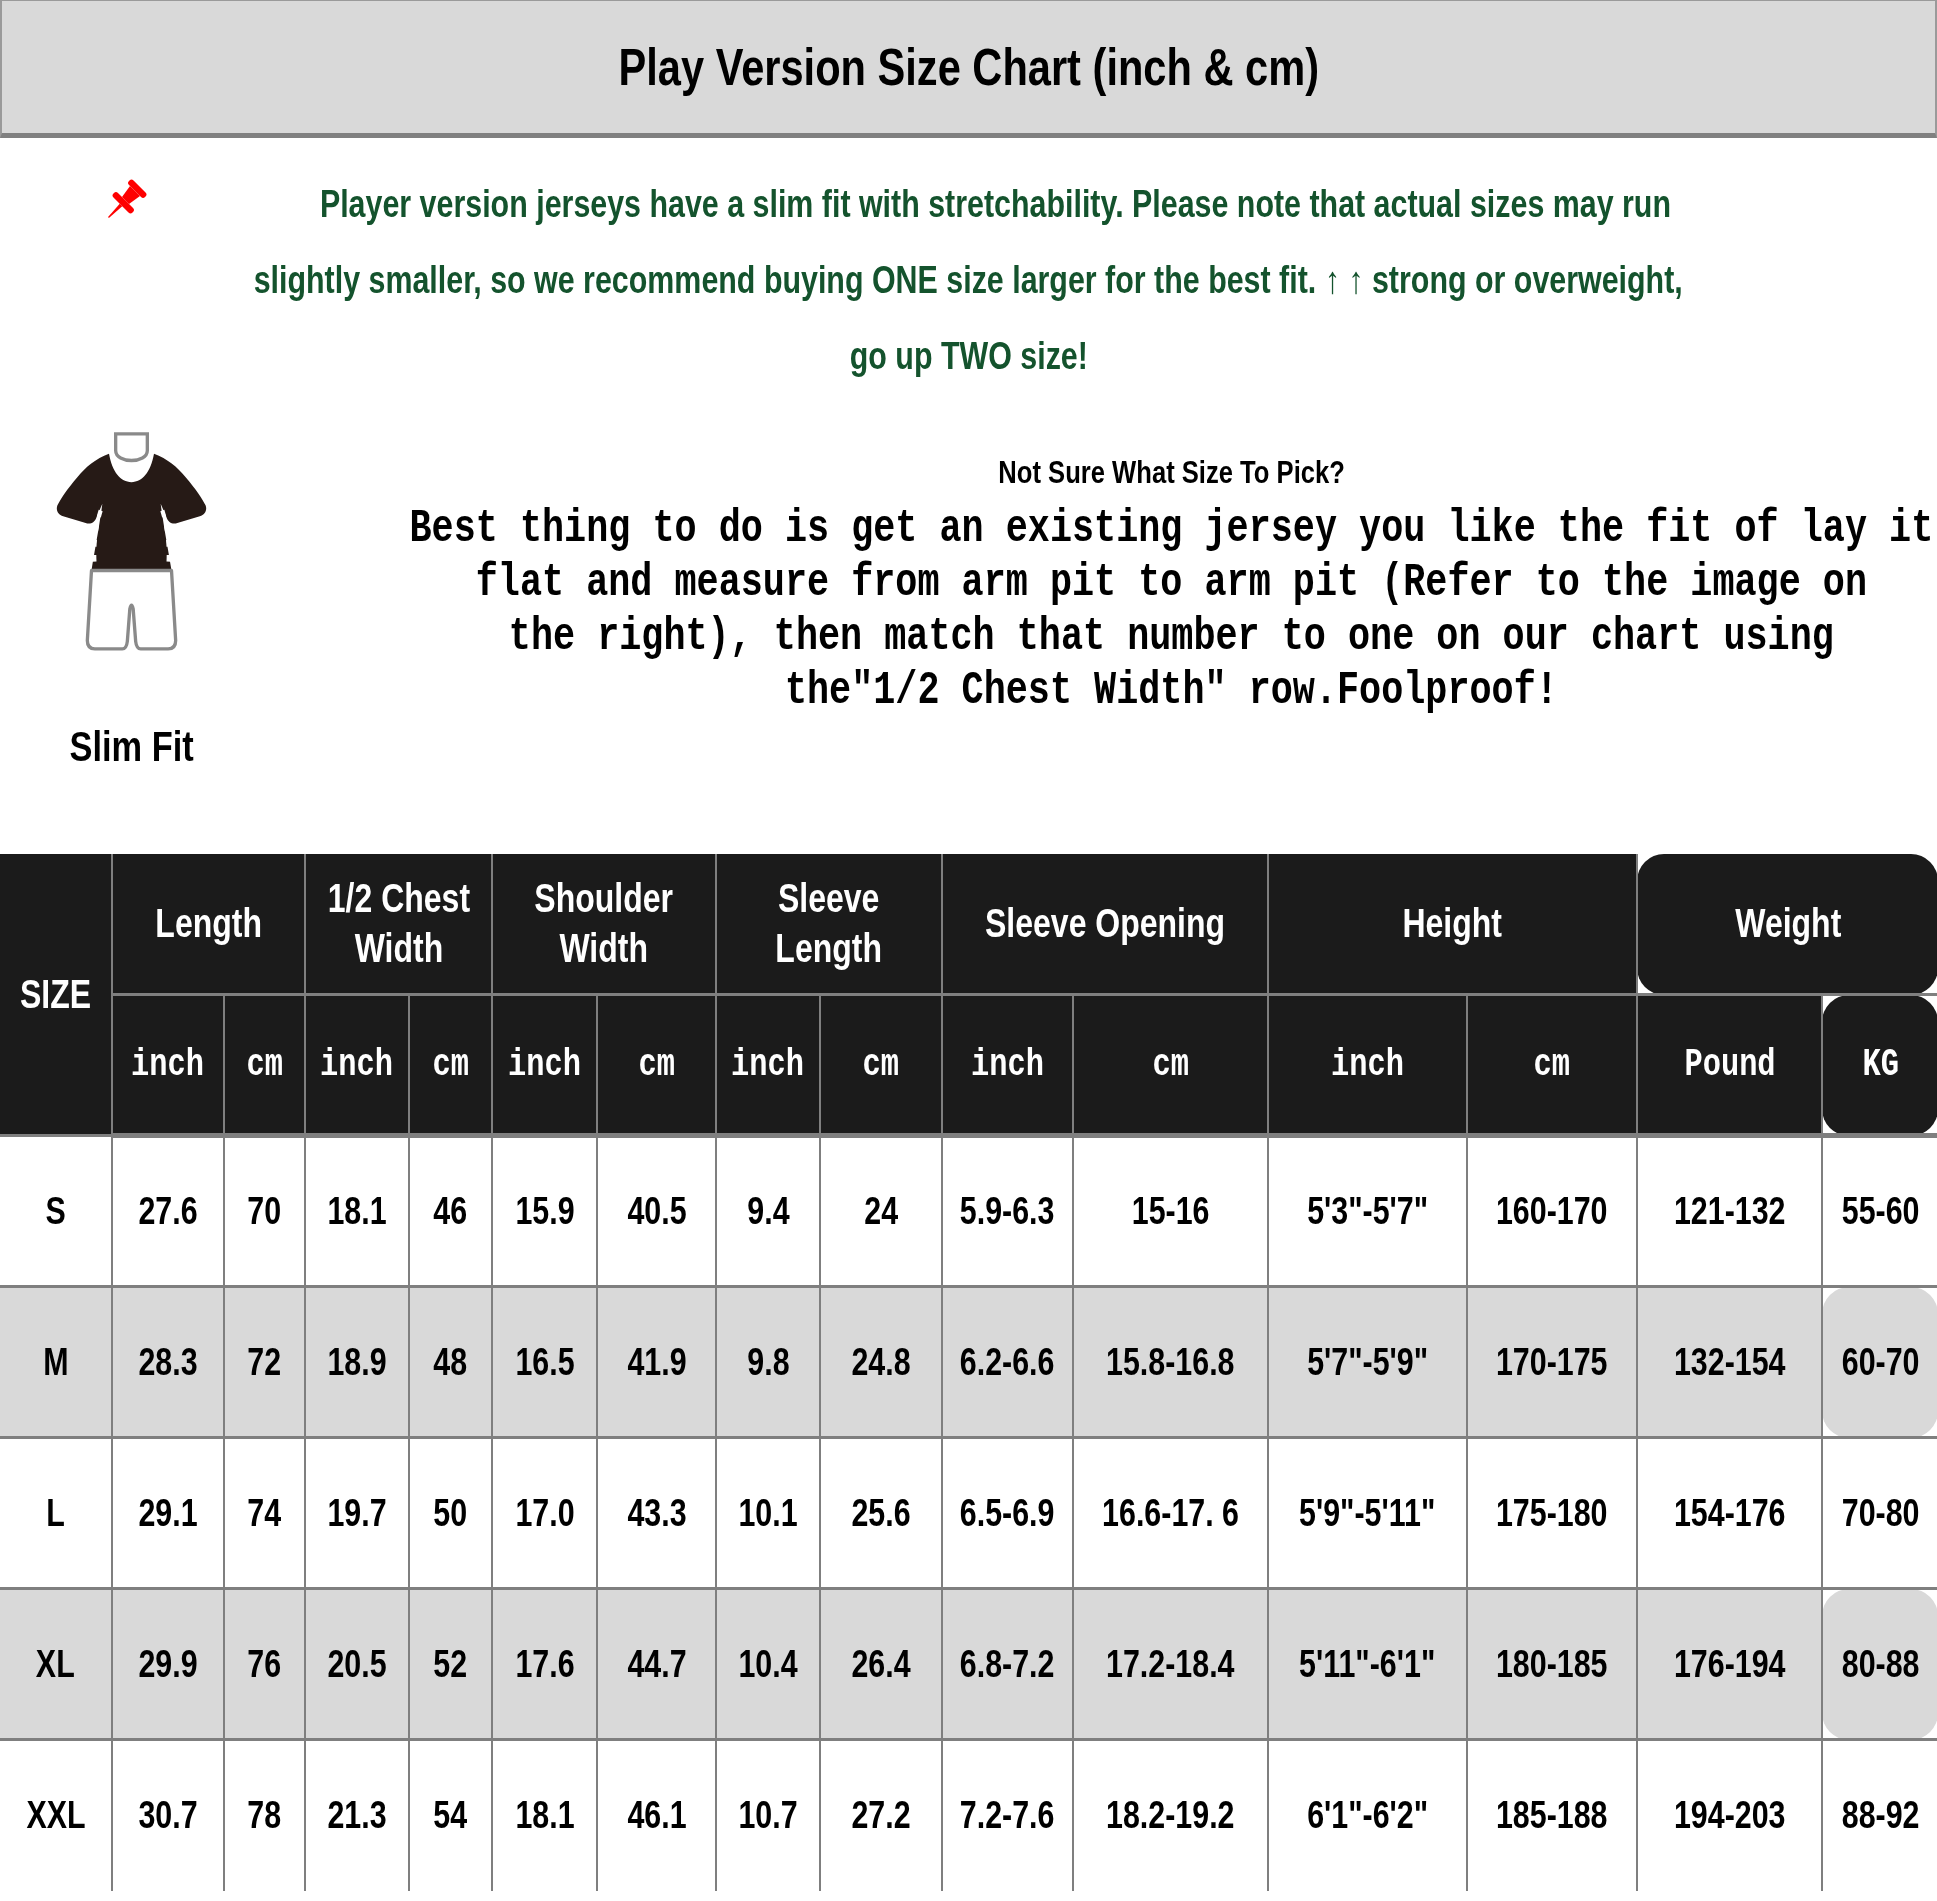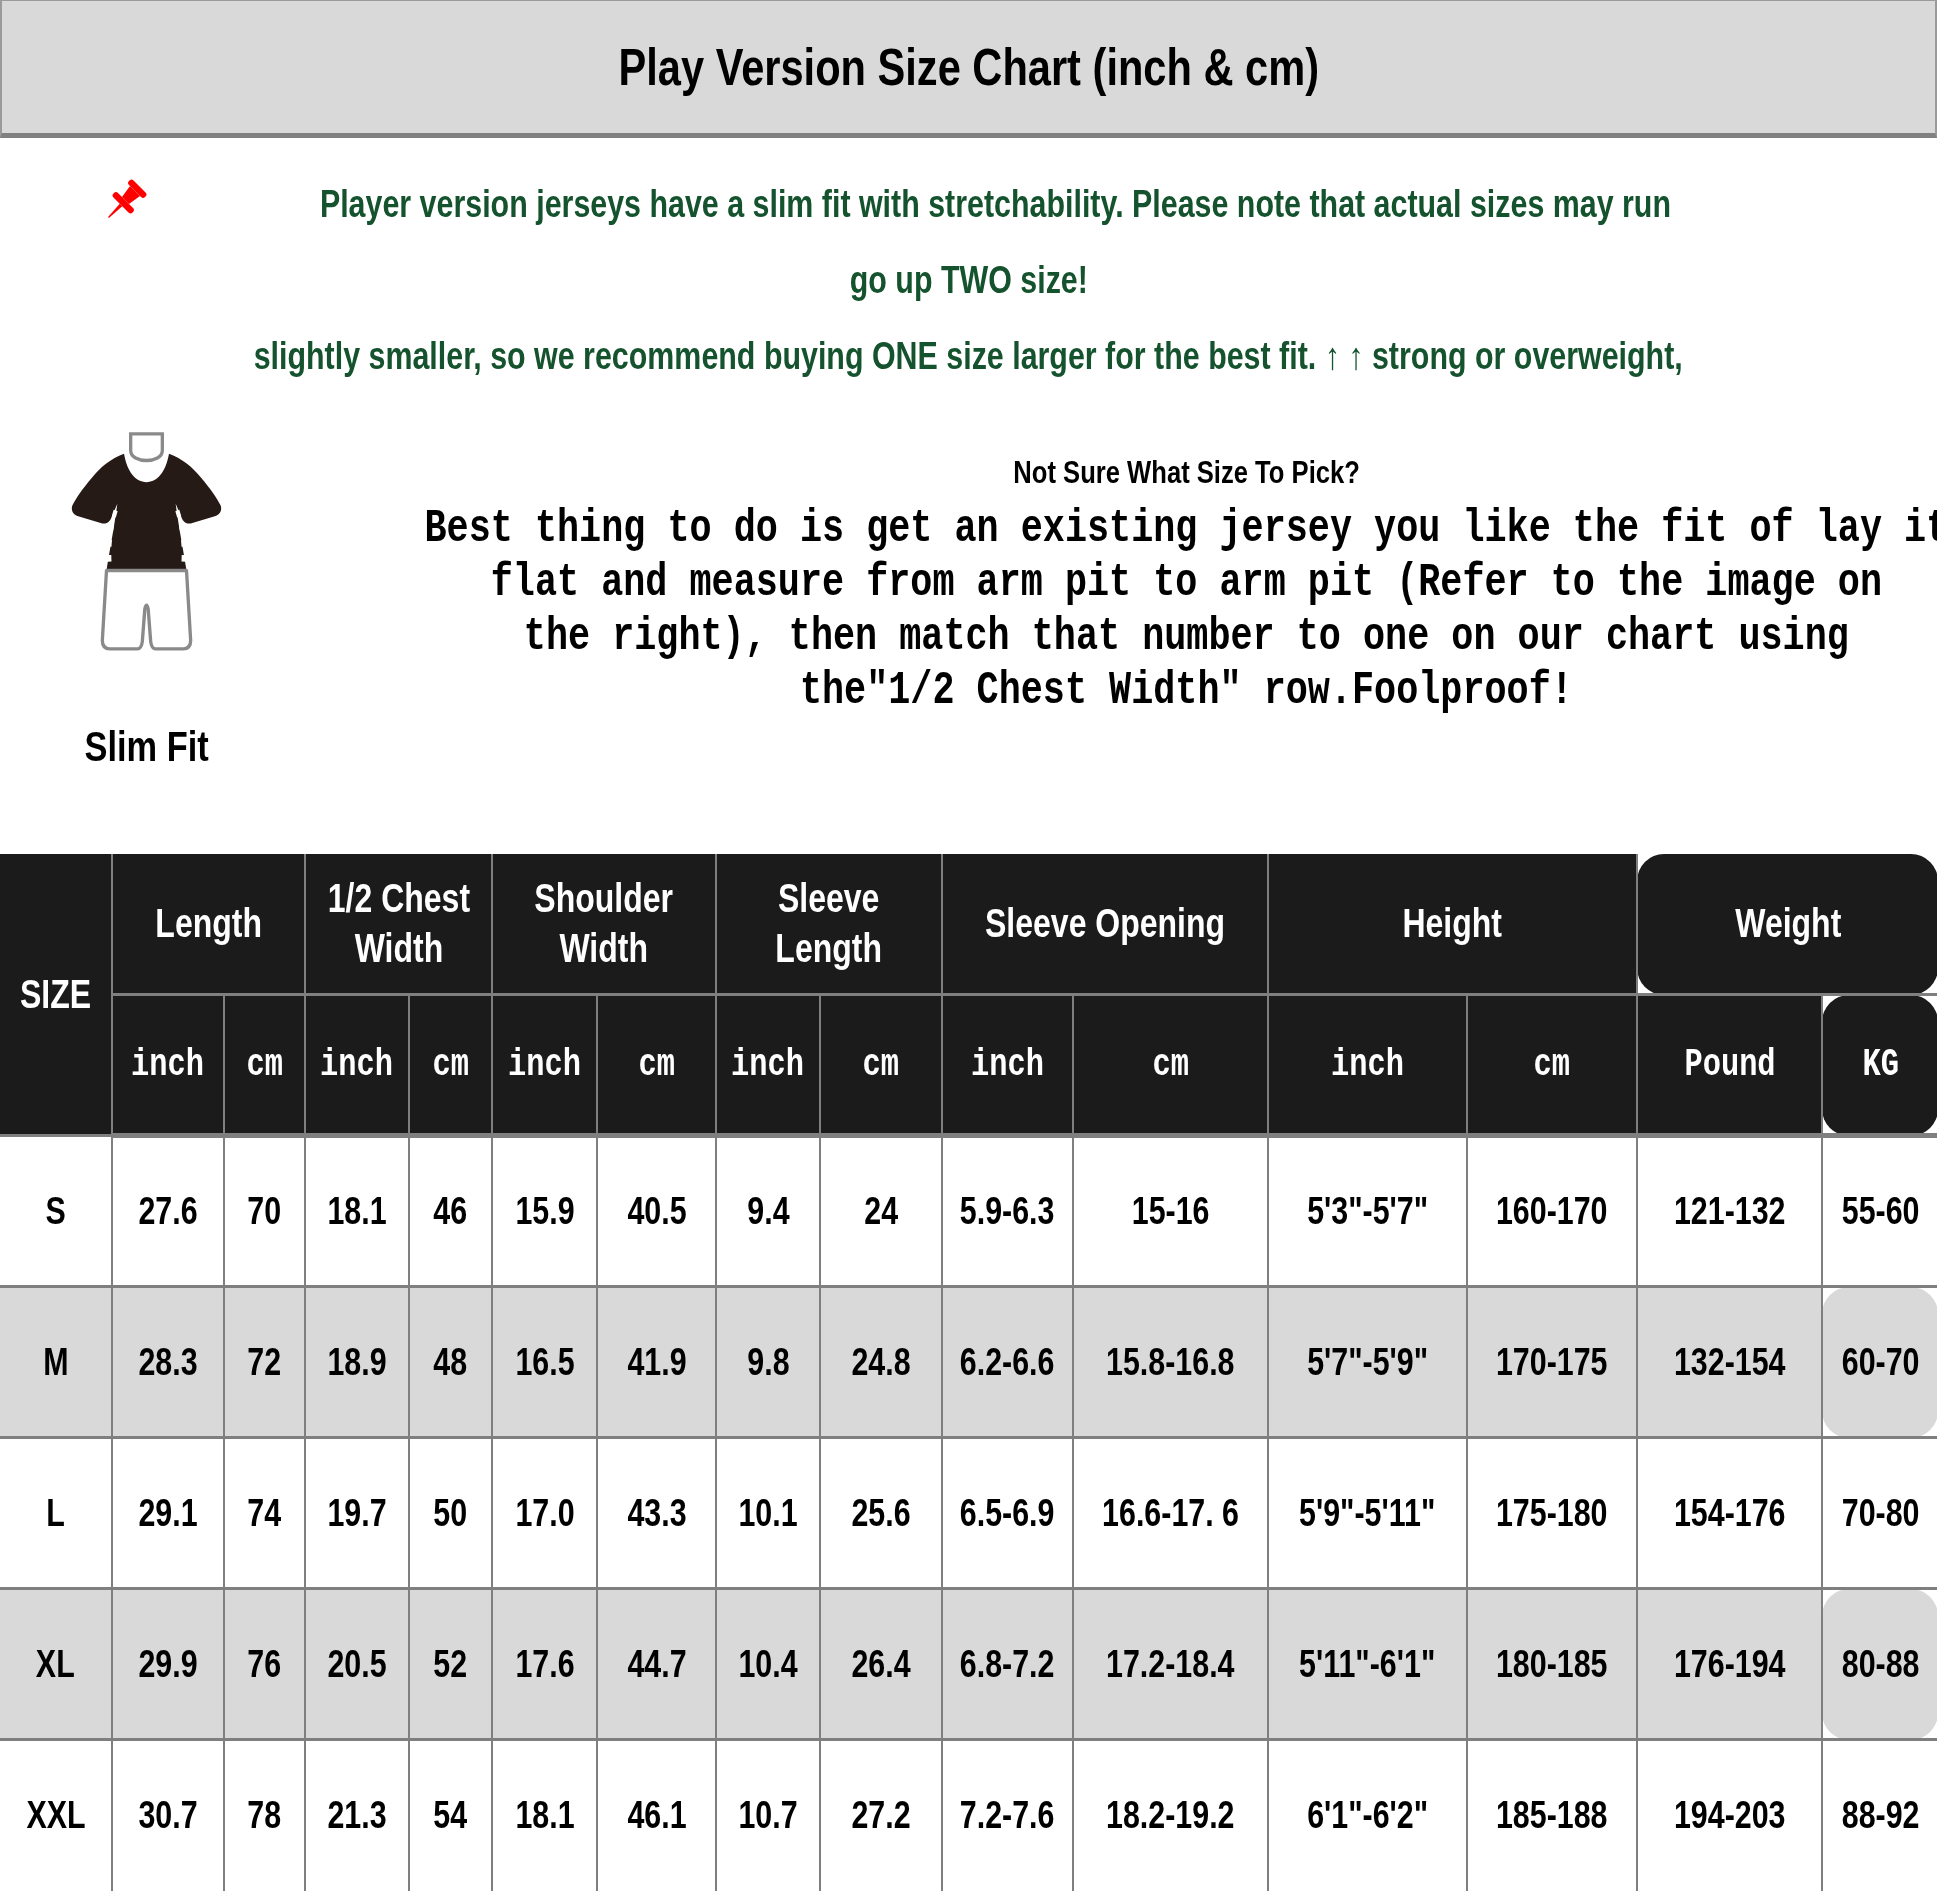--- a/index.html
+++ b/index.html
@@ -19,21 +19,21 @@
     text-align:center;line-height:132px;font-size:52px;
   }
 
   
   .warning{margin-top:28px;text-align:center;color:#14532d;font-size:38px;}
   .warning .wline{height:76px;line-height:76px;}
   .pin{vertical-align:-11.6px;margin-right:3.3px;}
 
   
   .mid{display:flex;margin-top:11.6px;height:430px;}
-  .fig{width:306px;padding-left:59px;box-sizing:border-box;text-align:center;}
+  .fig{width:306px;padding-left:44px;box-sizing:border-box;text-align:center;}
   .fig svg{display:block;margin:23px auto 0 auto;}
   .fig-label{font-size:43px;margin-top:15px;}
   .guide{flex:1;text-align:center;padding-top:36px;}
   .guide-heading{font-size:32px;line-height:60px;}
   .guide-body{font-size:46px;line-height:54px;font-family:Liberation Mono, monospace;}
   .diagram{width:496px;box-sizing:border-box;padding-top:5px;text-align:center;}
 
   
   table{
     width:1937px;table-layout:fixed;border-collapse:collapse;margin-top:18px;
@@ -64,24 +64,24 @@
     <svg class="pin" width="51" height="51" viewBox="0 0 72 72">
       <g transform="rotate(45 36 36)" fill="#fe0000">
         <rect x="20" y="2" width="32" height="9" rx="4"></rect>
         <path d="M26,11 L46,11 L43,30 L29,30 Z"></path>
         <rect x="17" y="30" width="38" height="9" rx="4"></rect>
         <path d="M33.5,39 L38.5,39 L36.8,64 L35.2,64 Z"></path>
       </g>
     </svg><span class="cx">Player version jerseys have a slim fit with stretchability. Please note that actual sizes may run</span>
   </div>
   <div class="wline">
+    <span class="cx">slightly smaller, so we recommend buying ONE size larger for the best fit. ↑ ↑ strong or overweight,</span>
+  </div>
+  <div class="wline">
     <span class="cx">go up TWO size!</span>
-  </div>
-  <div class="wline">
-    <span class="cx">slightly smaller, so we recommend buying ONE size larger for the best fit. ↑ ↑ strong or overweight,</span>
   </div>
 </div>
 
 <div class="mid">
 
   <div class="fig">
     <svg width="175" height="278" viewBox="0 0 210 330">
 
       <path d="M86,4 L124,4 L124,24 C124,40 86,40 86,24 Z" fill="#ffffff" stroke="#8a8a8a" stroke-width="4"></path>
 

